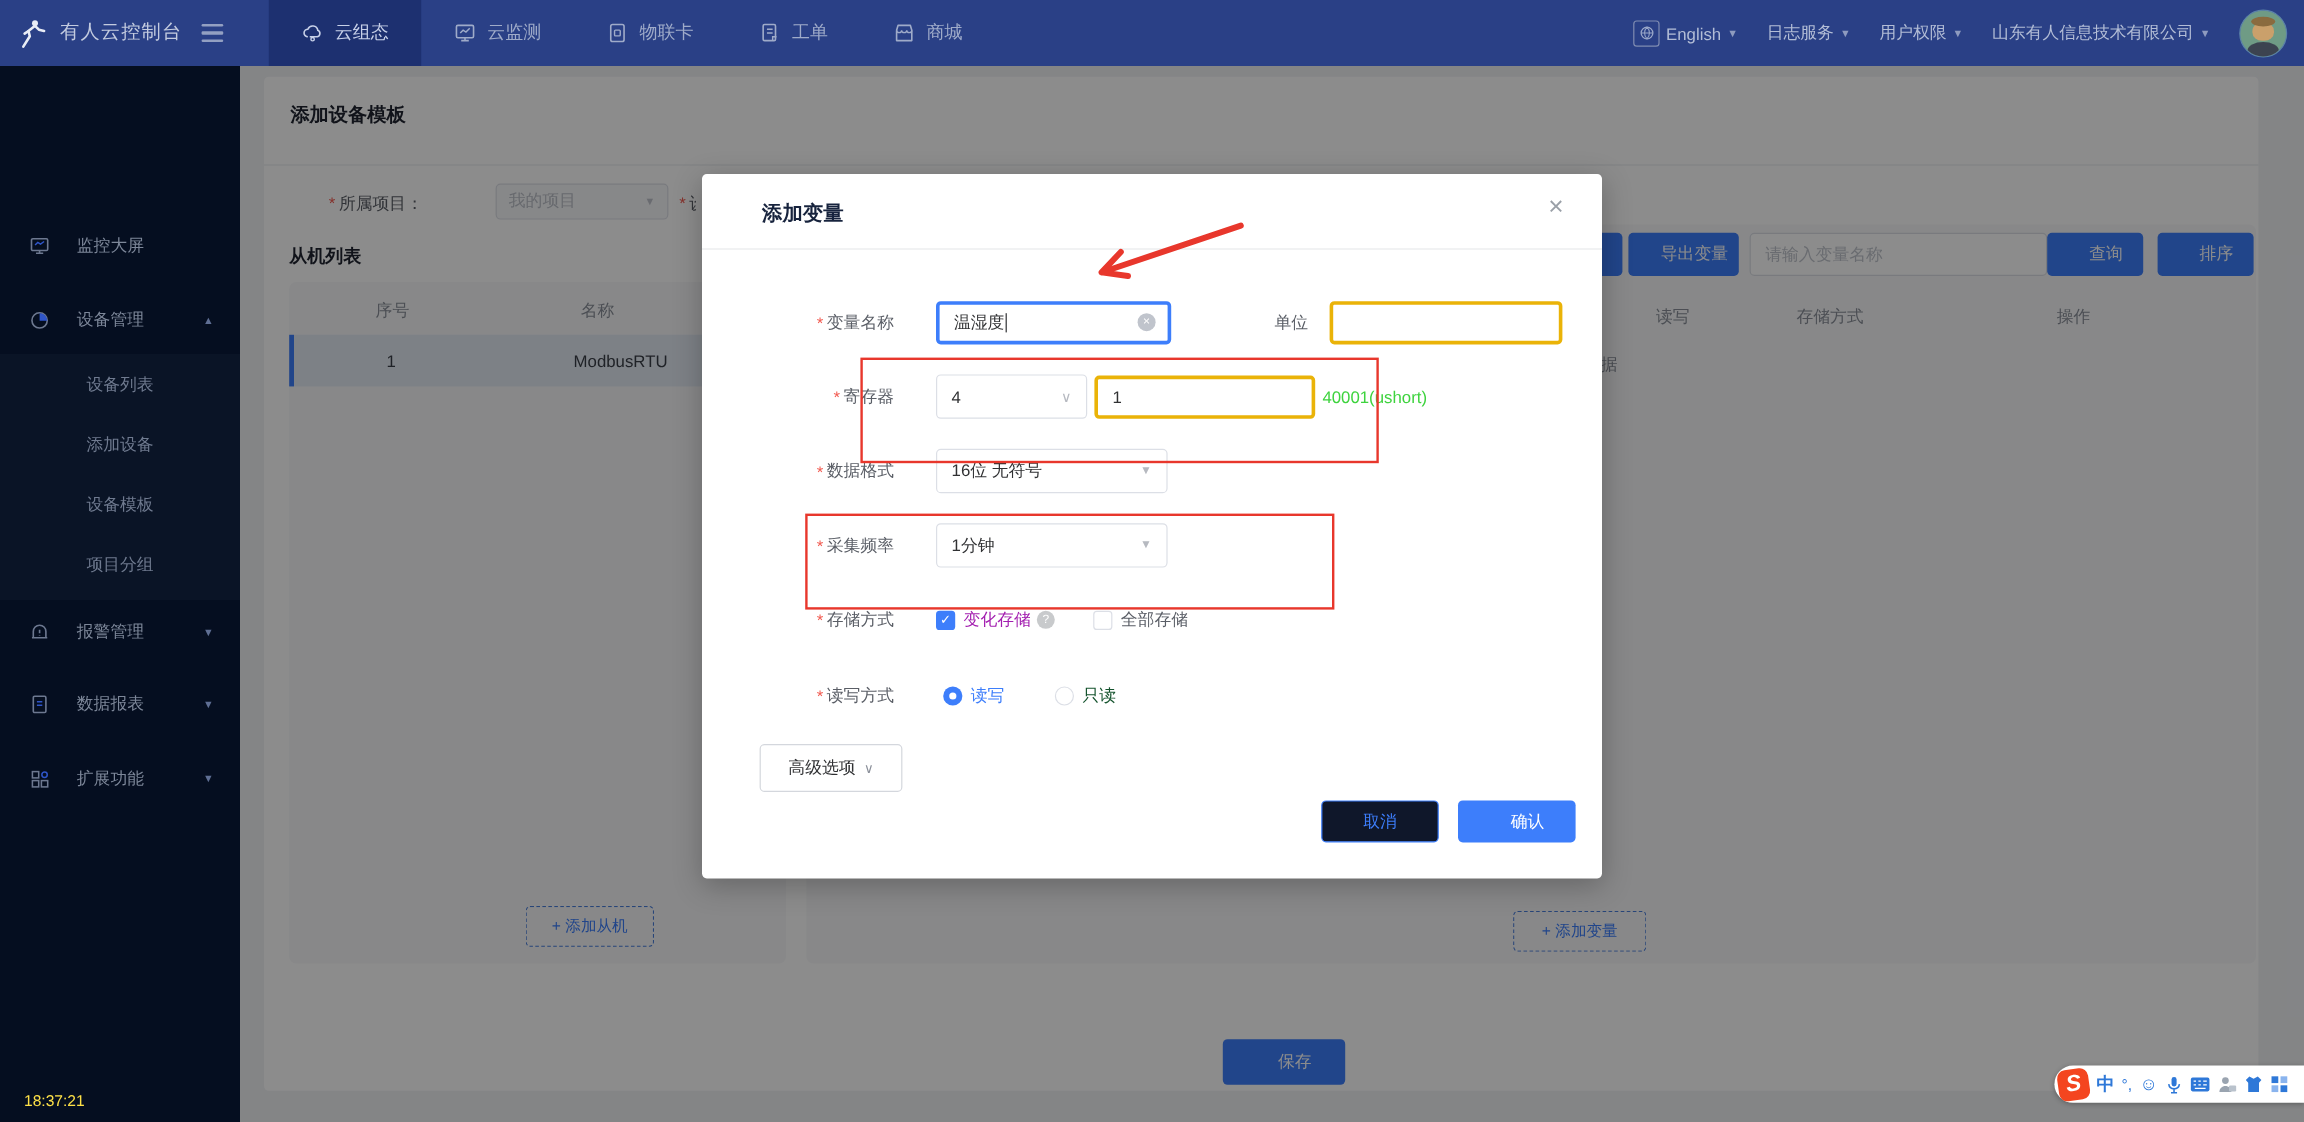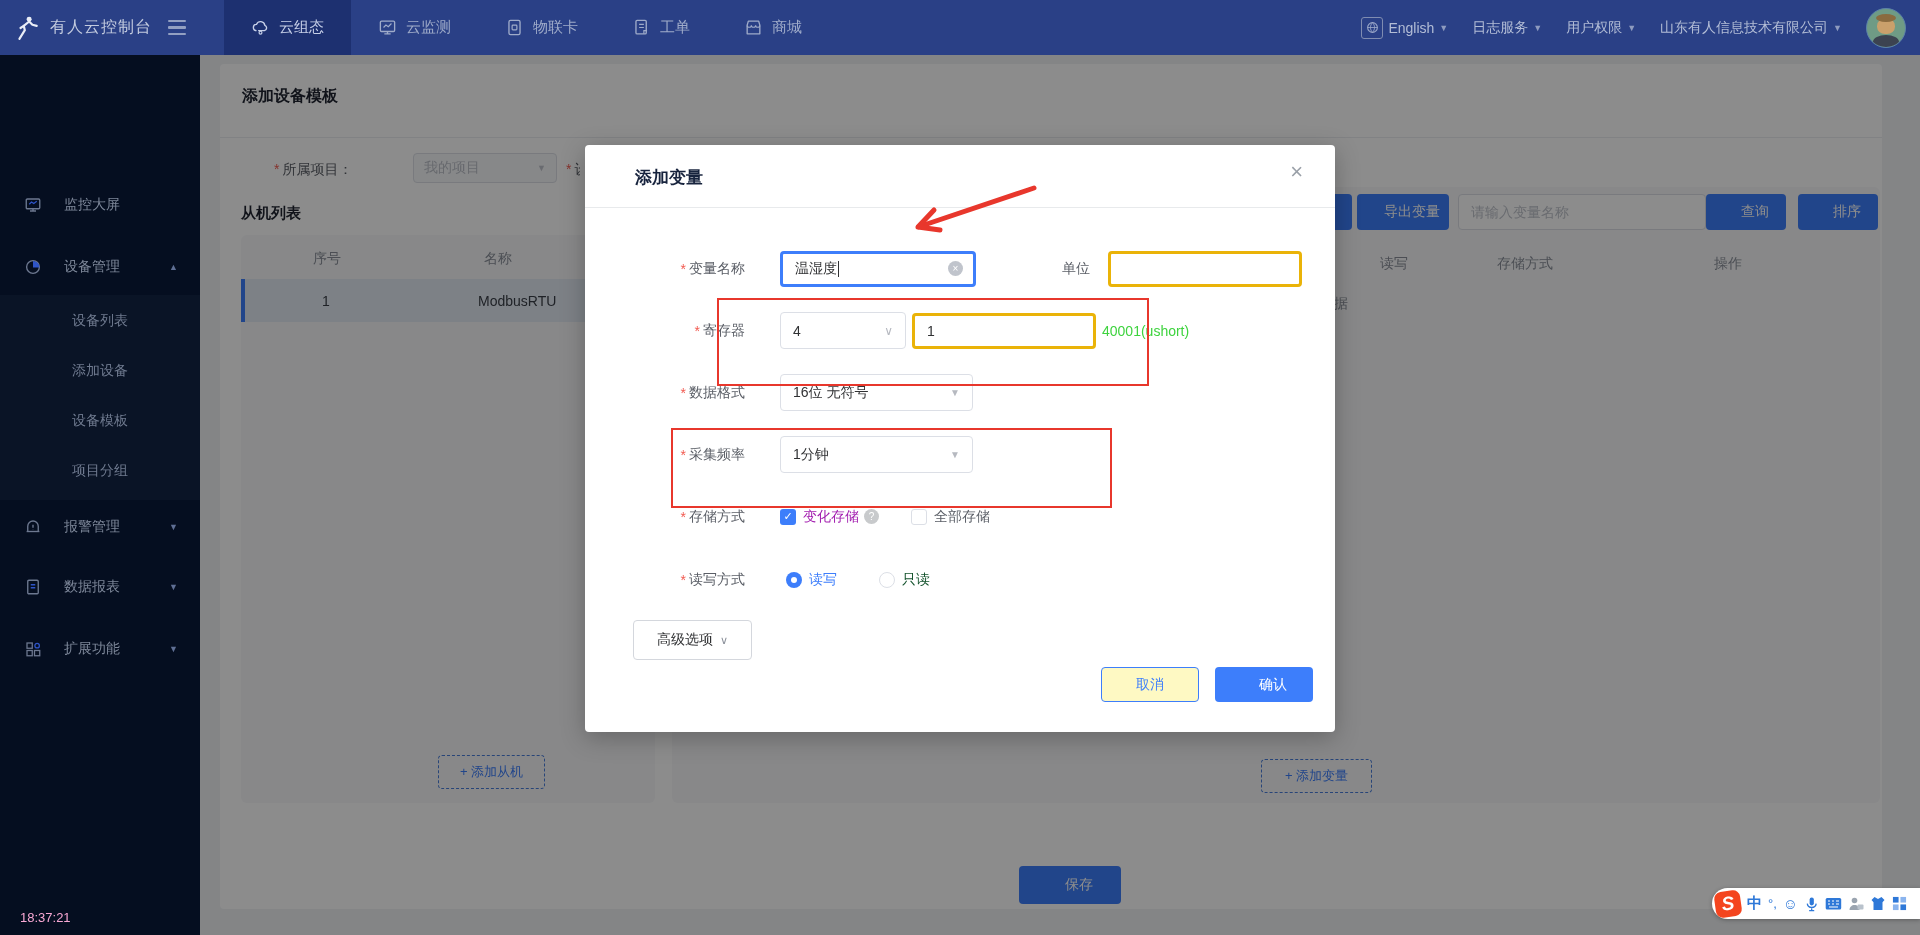--- a/index.html
+++ b/index.html
@@ -26,21 +26,21 @@
   .avatar .bodyy{position:absolute;left:6px;top:26px;width:26px;height:14px;border-radius:50% 50% 0 0;background:#3c4350;}
   
   .sidebar{position:absolute;left:0;top:55px;width:200px;height:880px;background:#050e20;z-index:15;}
   .side-item{position:absolute;left:0;width:200px;height:44px;display:flex;align-items:center;color:#7d8799;cursor:pointer;}
   .side-item svg{position:absolute;left:24px;}
   .side-item .lbl{position:absolute;left:64px;font-size:14px;}
   .side-item .chev{position:absolute;right:22px;font-size:9px;color:#5f6f94;}
   .submenu{position:absolute;left:0;top:240px;width:200px;height:205px;background:#0a1426;}
   .sub-item{position:absolute;left:0;width:200px;height:40px;display:flex;align-items:center;color:#6f7a8f;cursor:pointer;}
   .sub-item .lbl{position:absolute;left:72px;font-size:14px;}
-  .side-footer{position:absolute;left:20px;color:#f9a8d4;font-size:13px;}
+  .side-footer{position:absolute;left:20px;color:#fde047;font-size:13px;}
   
   .content{position:absolute;left:200px;top:46px;width:1720px;height:880px;background:#f0f2f5;z-index:1;}
   .card{position:absolute;left:20px;top:18px;width:1662px;height:845px;background:#ffffff;border-radius:4px;}
   .page-title{position:absolute;left:22px;top:22px;font-size:16px;font-weight:bold;color:#1f2430;}
   .card-divider{position:absolute;left:0;right:0;top:73px;height:1px;background:#ebedf0;}
   .form-label{color:#5a5e66;}
   .star{color:#f25a50;margin-right:3px;}
   .mini-select{position:absolute;box-sizing:border-box;background:#f6f7fa;border:1px solid #dcdfe6;border-radius:4px;color:#bcc0c8;display:flex;align-items:center;padding:0 10px;justify-content:space-between;}
   .sec-title{position:absolute;font-size:15px;font-weight:bold;color:#1f2430;}
   .panel{position:absolute;background:#f7f8fa;border-radius:6px;}
@@ -69,21 +69,21 @@
   .cbx{width:16px;height:16px;border-radius:3px;box-sizing:border-box;display:flex;align-items:center;justify-content:center;font-size:11px;cursor:pointer;}
   .cbx.on{background:#3D7EFB;color:#fff;}
   .cbx.off{background:#fff;border:1px solid #dcdfe6;color:transparent;}
   .radio{width:16px;height:16px;border-radius:50%;box-sizing:border-box;cursor:pointer;}
   .radio.on{background:#3D7EFB;position:relative;}
   .radio.on::after{content:"";position:absolute;left:5px;top:5px;width:6px;height:6px;border-radius:50%;background:#fff;}
   .radio.off{background:#fff;border:1px solid #dcdfe6;}
   .help-ic{width:15px;height:15px;border-radius:50%;background:#c8cacc;color:#fff;font-size:10px;display:flex;align-items:center;justify-content:center;margin-left:5px;cursor:pointer;}
   .adv-btn{position:absolute;left:48px;top:475px;width:117px;height:38px;border:1px solid #d4d7dd;border-radius:4px;background:#fff;
     display:flex;align-items:center;justify-content:center;gap:7px;font-size:14px;color:#303133;cursor:pointer;}
-  .cancel-btn{position:absolute;left:516px;top:522px;width:98px;height:35px;border:1px solid #3D7EFB;color:#3D7EFB;background:#fef9c3;border-radius:4px;font-size:14px;cursor:pointer;}
+  .cancel-btn{position:absolute;left:516px;top:522px;width:98px;height:35px;border:1px solid #3D7EFB;color:#3D7EFB;background:#0f172a;border-radius:4px;font-size:14px;cursor:pointer;}
   .confirm-btn{position:absolute;left:630px;top:522px;width:98px;height:35px;}
   
   .anno{z-index:30;}
   .red-rect{position:absolute;border:2px solid #e8372c;background:transparent;z-index:30;}
   
   .sogou{position:absolute;left:1712px;top:888px;width:208px;height:31px;background:#fff;border-radius:16px 0 0 16px;
     box-shadow:0 1px 4px rgba(0,0,0,.3);display:flex;align-items:center;gap:6px;padding-left:3px;box-sizing:border-box;z-index:40;}
   .sogou-s{width:26px;height:26px;background:#f4451f;border-radius:7px;color:#fff;font-weight:bold;font-style:italic;font-size:19px;
     display:flex;align-items:center;justify-content:center;transform:rotate(-8deg);}
   .sg-txt{color:#2e78d8;font-weight:bold;font-size:15px;}

